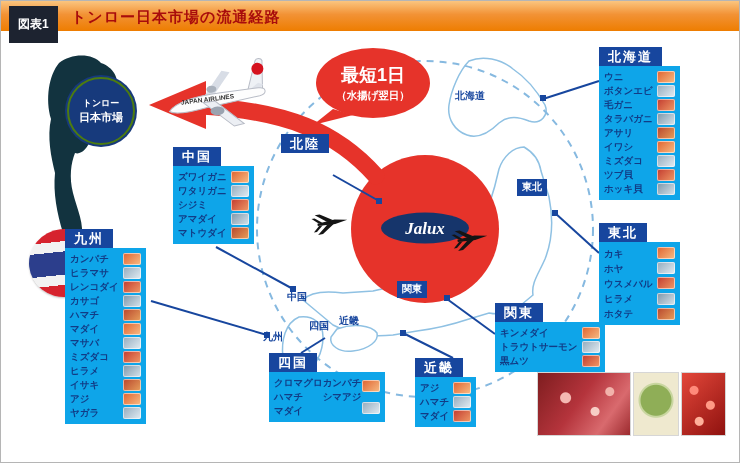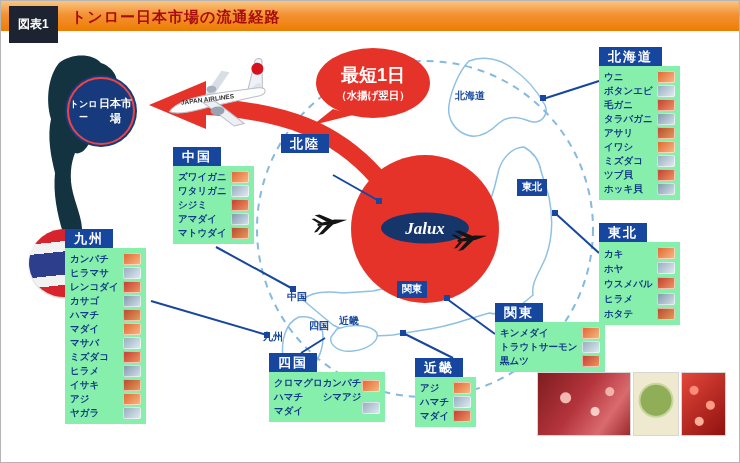--- a/index.html
+++ b/index.html
@@ -14,21 +14,21 @@
   #page-title{position:absolute;left:70px;top:7px;z-index:21;color:#a80c0c;
               font-size:15px;font-weight:bold;letter-spacing:1px;}
 
   
   #scene{position:absolute;left:0;top:0;z-index:2;}
 
   
   .region{position:absolute;z-index:10;}
   .region .hd{display:inline-block;background:#17469e;color:#fff;font-weight:bold;
               font-size:13px;line-height:19px;padding:0 9px;letter-spacing:2px;}
-  .region .bd{background:#86efac;display:flex;gap:4px;padding:4px 5px;align-items:stretch;}
+  .region .bd{background:#0ea5e9;display:flex;gap:4px;padding:4px 5px;align-items:stretch;}
   .items{display:flex;flex-direction:column;}
   .it{font-size:9.5px;font-weight:bold;color:#123c86;line-height:14px;white-space:nowrap;}
   #box-tohoku .it{line-height:15px;}
   .thumbs{display:flex;flex-direction:column;justify-content:space-around;gap:1px;}
   .thumb{width:18px;height:12px;border-radius:2px;flex:0 0 auto;
          box-shadow:inset 0 0 0 1px rgba(255,255,255,.55);}
   .thumbs .thumb:nth-child(5n+1){background:linear-gradient(135deg,#e0622f,#f7bd85);}
   .thumbs .thumb:nth-child(5n+2){background:linear-gradient(135deg,#93aabc,#e3edf4);}
   .thumbs .thumb:nth-child(5n+3){background:linear-gradient(135deg,#c23a2f,#f09a66);}
   .thumbs .thumb:nth-child(5n+4){background:linear-gradient(135deg,#7d95a8,#d7e4ec);}
@@ -43,22 +43,22 @@
   #box-kinki{left:414px;top:357px;}
   #box-kanto{left:494px;top:302px;}
   #box-shikoku .bd{gap:0;}
 
   
   .maplabel{position:absolute;z-index:6;color:#17469e;font-size:10px;font-weight:bold;white-space:nowrap;}
   .maplabel.boxed{background:#17469e;color:#fff;padding:1px 5px 2px;}
 
   
   #thonglor-logo{position:absolute;left:66px;top:76px;width:64px;height:64px;z-index:5;
-                 background:#173a7c;border:2px solid #ef4444;border-radius:50%;
-                 box-shadow:0 0 0 2px #173a7c;display:flex;flex-direction:row;
+                 background:#173a7c;border:2px solid #4d7c0f;border-radius:50%;
+                 box-shadow:0 0 0 2px #173a7c;display:flex;flex-direction:column;
                  align-items:center;justify-content:center;color:#fff;text-align:center;}
   #thonglor-logo .l1{font-size:9px;font-weight:bold;}
   #thonglor-logo .l2{font-size:11px;font-weight:bold;}
   #thai-flag{position:absolute;left:28px;top:228px;width:70px;height:68px;z-index:4;
              border-radius:50%;transform:rotate(-6deg);
              background:linear-gradient(180deg,#d6232e 0 18%,#f2f2f2 18% 33%,#2c3e8c 33% 67%,#f2f2f2 67% 82%,#d6232e 82% 100%);
              box-shadow:0 1px 2px rgba(0,0,0,.25);}
 
   
   .photo{position:absolute;z-index:11;border:1px solid #d6d6d6;box-sizing:border-box;}

